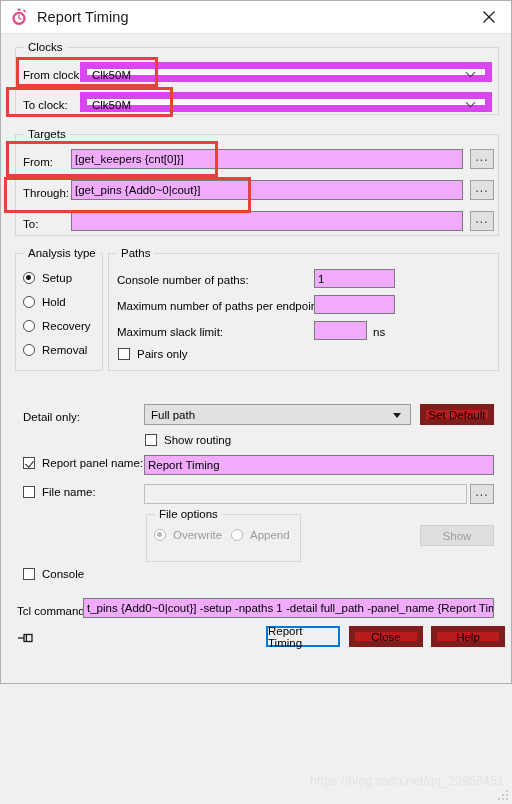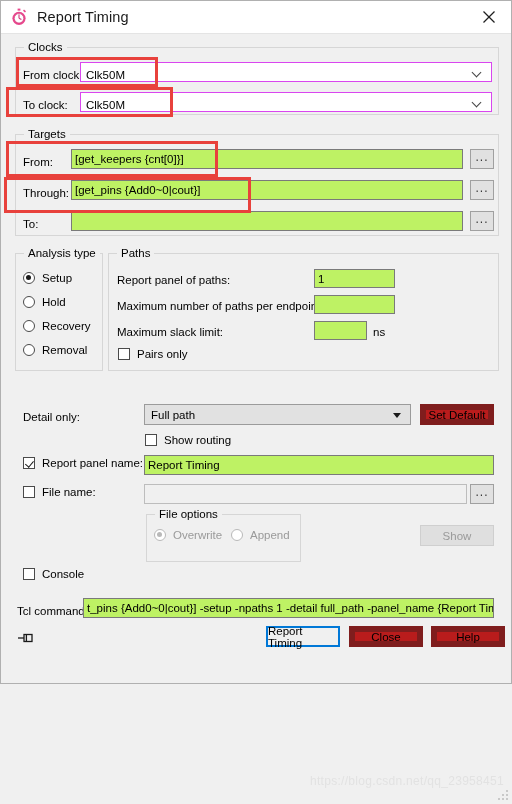--- a/index.html
+++ b/index.html
@@ -48,33 +48,33 @@
     background:#f0f0f0;
     padding:0 4px;
     font-size:11.5px;
     color:#000;
     white-space:nowrap;
   }
   .lbl{position:absolute;font-size:11.5px;color:#000;white-space:nowrap;}
   
   .txt{
     position:absolute;box-sizing:border-box;
-    background:#bef264;border:1px solid #7a7a7a;
+    background:#f0abfc;border:1px solid #7a7a7a;
     font-family:"Liberation Sans","DejaVu Sans",sans-serif;
     font-size:11.5px;color:#000;
     padding:0 3px;
     line-height:normal;
     display:flex;align-items:center;
   }
   .txt.disabled{background:#f0f0f0;border:1px solid #bdbdbd;color:#8a8a8a;}
   
   .combo{
     position:absolute;box-sizing:border-box;
-    background:#fff;border:1px solid #d946ef;
-    display:flex;align-items:flex-end;
+    background:#fff;border:7px solid #d946ef;
+    display:flex;align-items:flex-start;
     font-size:11.5px;
   }
   .combo .chev{
     position:absolute;right:9px;top:50%;margin-top:-3px;
     width:9px;height:6px;
   }
   .combo .chev:before{
     content:"";position:absolute;left:0;top:0;
     width:6px;height:6px;border-right:1.4px solid #444;border-bottom:1.4px solid #444;
     transform:rotate(45deg);
@@ -225,21 +225,21 @@
     <span class="rlab">Recovery</span>
   </div>
   <div class="radio" style="left:22px;top:343px;">
     <span class="rdot"></span>
     <span class="rlab">Removal</span>
   </div>
 
   <div class="group" style="left:107px;top:252px;width:391px;height:118px;">
     <span class="legend">Paths</span>
   </div>
-  <span class="lbl" style="left:116px;top:273px;">Report panel of paths:</span>
+  <span class="lbl" style="left:116px;top:273px;">Console number of paths:</span>
   <div class="txt" style="left:313px;top:268px;width:81px;height:19px;">
     <span>1</span>
   </div>
   <span class="lbl" style="left:116px;top:299px;">Maximum number of paths per endpoint:</span>
   <div class="txt" style="left:313px;top:294px;width:81px;height:19px;">
     <span></span>
   </div>
   <span class="lbl" style="left:116px;top:325px;">Maximum slack limit:</span>
   <div class="txt" style="left:313px;top:320px;width:53px;height:19px;">
     <span></span>

